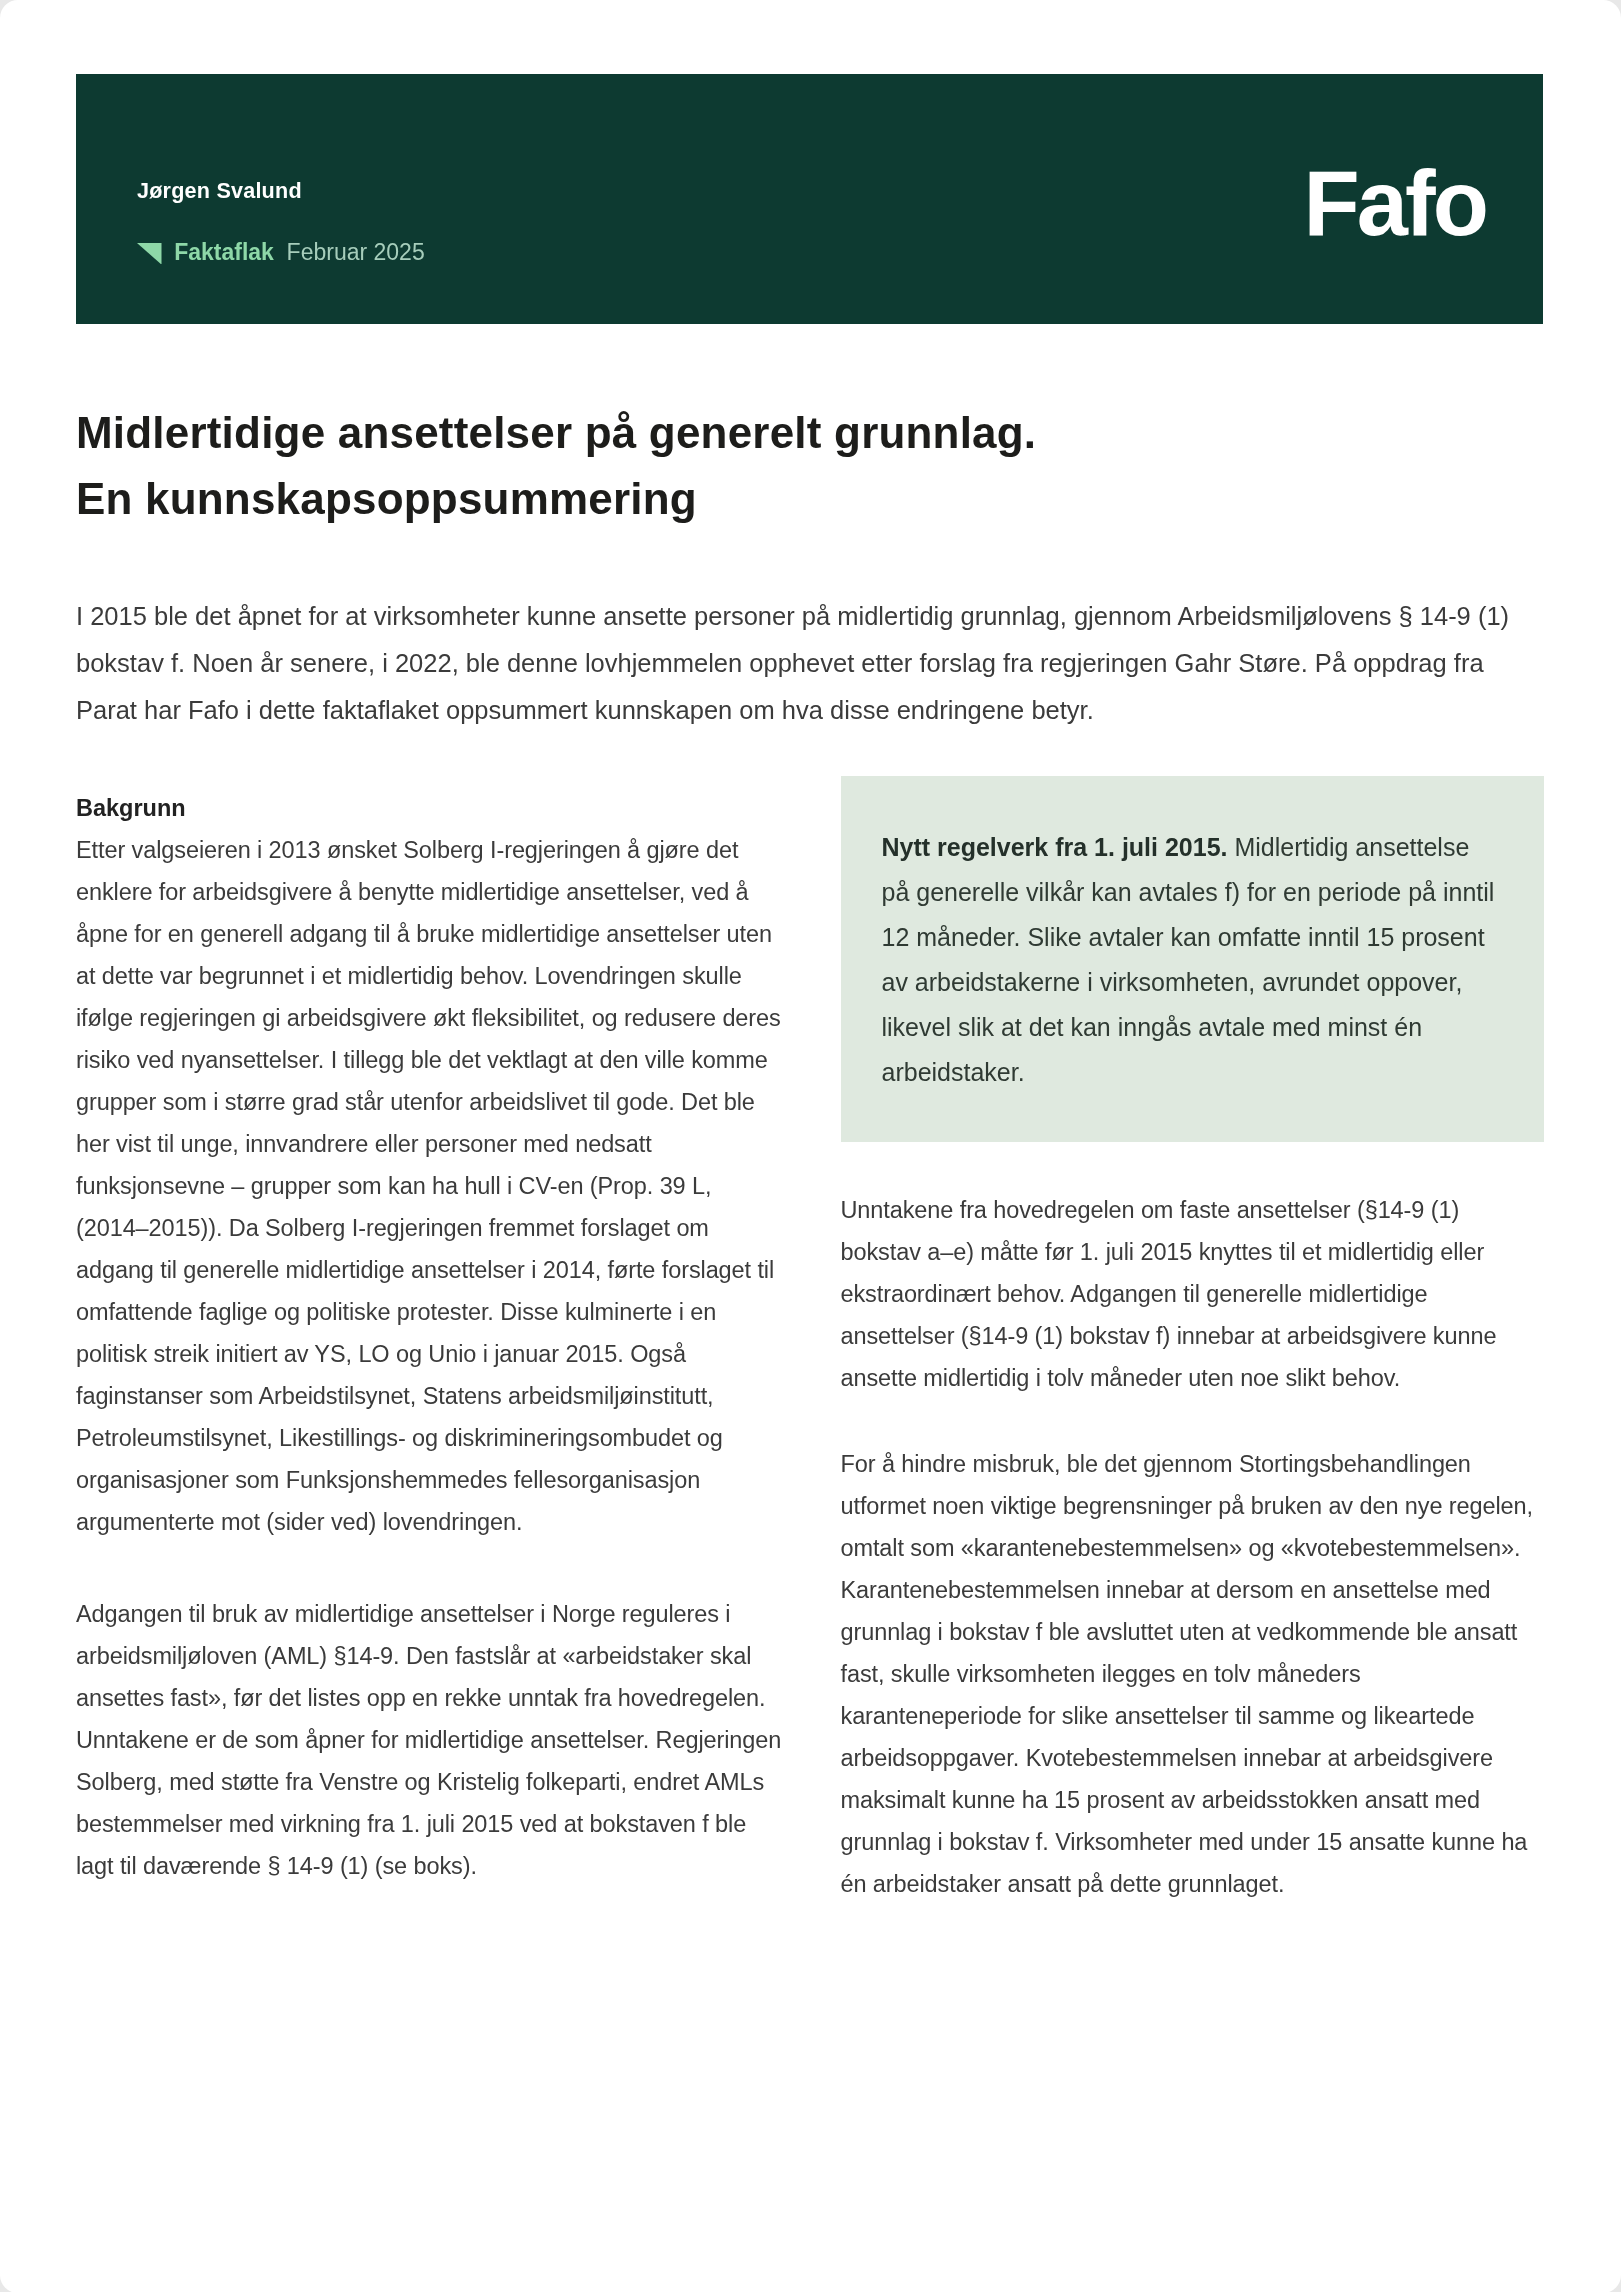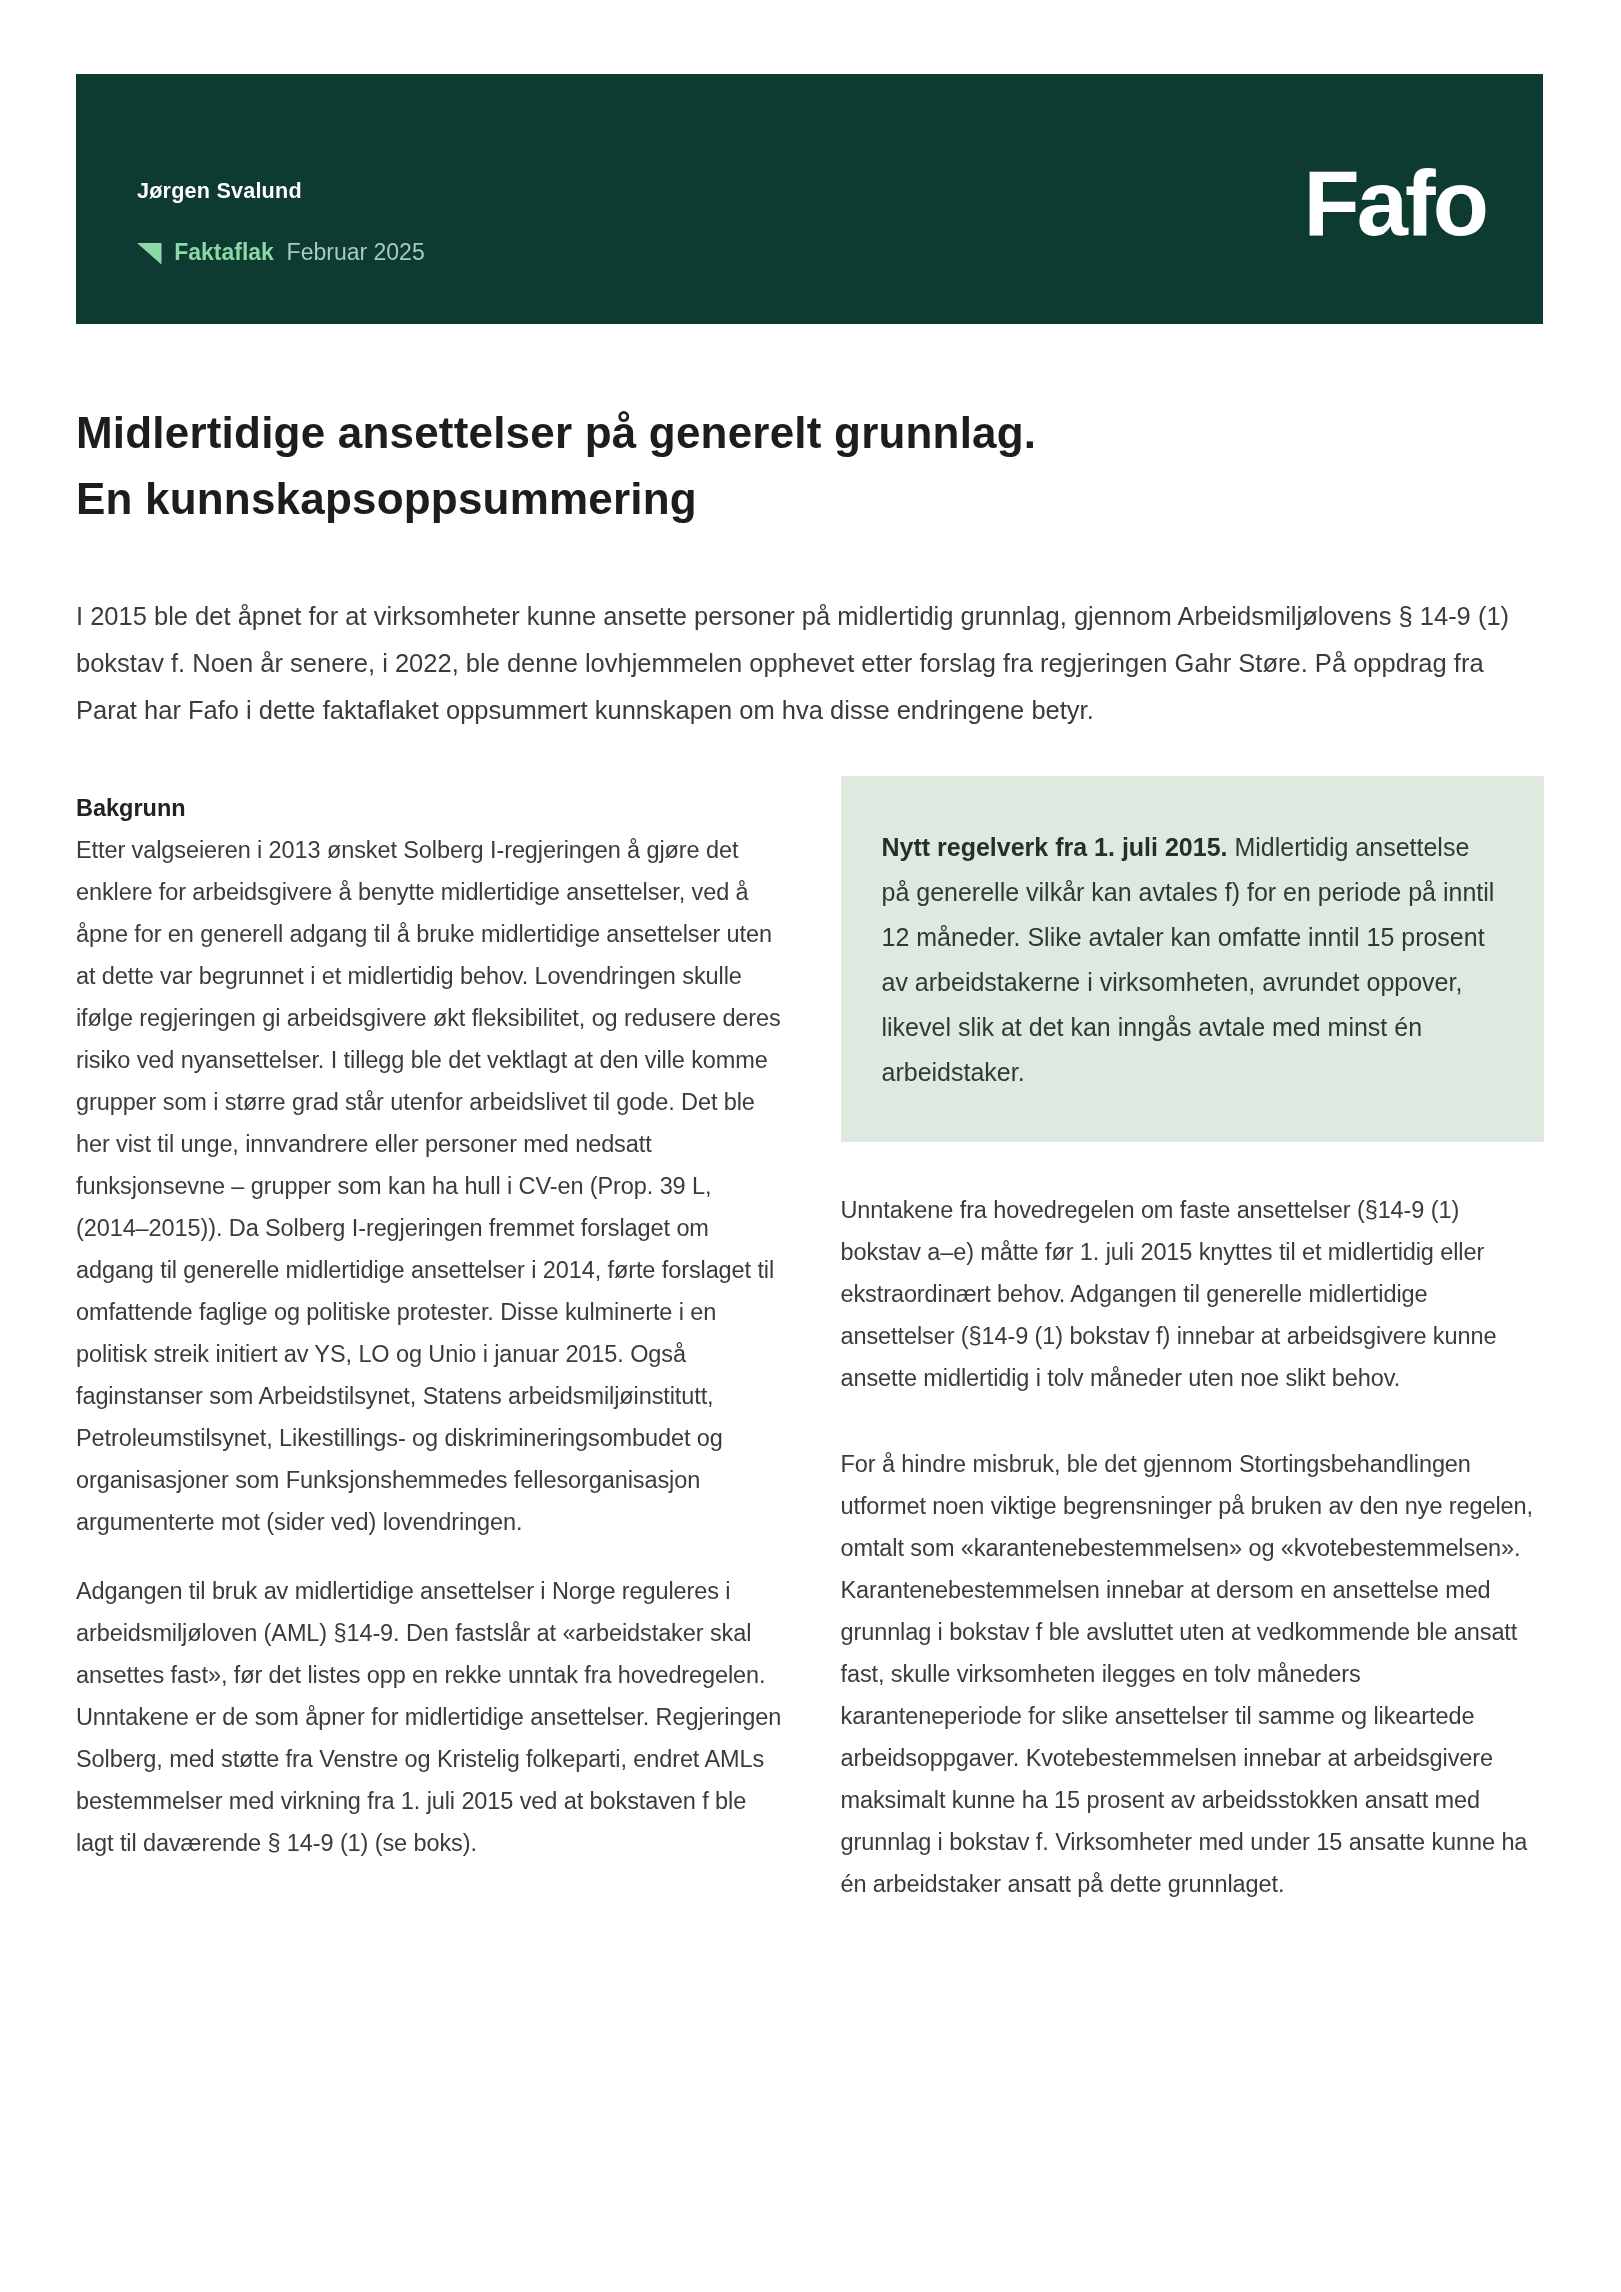--- a/index.html
+++ b/index.html
@@ -3,20 +3,21 @@
 <meta charset="utf-8">
 <style>
   html,body{margin:0;padding:0;background:#e8e8e8;}
   .page{
     position:relative;
     width:1621px;height:2293px;
     background:#ffffff;
     font-family:"Liberation Sans", sans-serif;
     color:var(--text,#3b3b3b);
     overflow:hidden;
+    border-radius:18px;
   }
   
   .band{
     position:absolute;left:76px;top:74px;width:1467px;height:250px;
     background:var(--header-bg,#0d3a31);
   }
   .band .author{
     position:absolute;left:61px;top:104px;
     font-size:21.6px;font-weight:bold;color:#ffffff;letter-spacing:0.2px;
   }
@@ -51,21 +52,21 @@
   .col-left{width:708px;padding-top:10.8px;}
   .col-right{width:704px;}
   .body-h{
     font-size:23.5px;font-weight:bold;color:#222;
     line-height:42px;margin:0;
   }
   .body-p{
     font-size:23.5px;line-height:42px;margin:0;color:var(--text,#3b3b3b);
     letter-spacing:-0.1px;
   }
-  .body-p + .body-p{margin-top:27px;}
+  .body-p + .body-p{margin-top:50px;}
   
   .infobox{
     background:var(--box-bg,#dfe9df);
     padding:49px 44px 47px 41px;
     margin-bottom:47px;
   }
   .infobox .box-text{
     font-size:25px;line-height:45px;margin:0;color:#2f3a33;
   }
   .infobox .box-lead{font-weight:bold;color:#24302a;}

